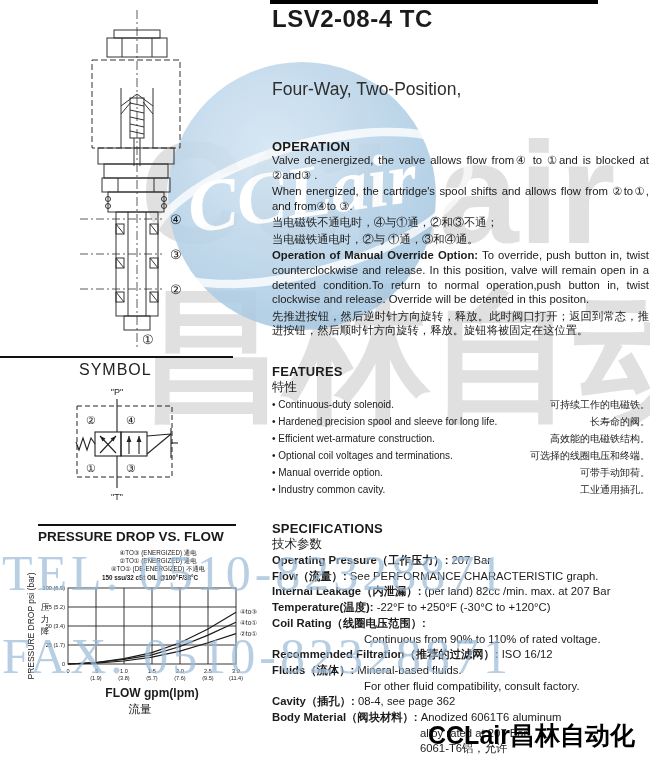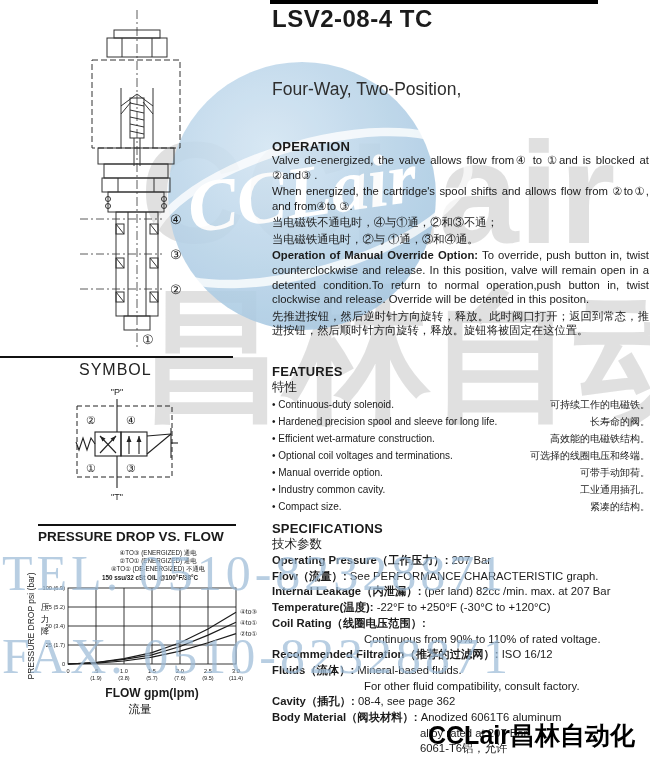--- a/index.html
+++ b/index.html
@@ -248,24 +248,20 @@
         <span class="feat-cn">可选择的线圈电压和终端。</span>
       </div>
     <div class="feat-row">
         <span class="feat-en">• Manual override option.</span>
         <span class="feat-cn">可带手动卸荷。</span>
       </div>
     <div class="feat-row">
         <span class="feat-en">• Industry common cavity.</span>
         <span class="feat-cn">工业通用插孔。</span>
       </div>
-    <div class="feat-row">
-        <span class="feat-en">• Compact size.</span>
-        <span class="feat-cn">紧凑的结构。</span>
-      </div>
   </div>
 
   <div class="abs z1" id="specs">
     <div class="sec-h">SPECIFICATIONS</div>
     <div class="sec-h-cn">技术参数</div>
     <div class="spec-row"><b>Operating Pressure（工作压力）: </b><span>207 Bar</span></div>
     <div class="spec-row"><b>Flow（流量）: </b><span>See PERFORMANCE CHARACTERISTIC graph.</span></div>
     <div class="spec-row"><b>Internal Leakage（内泄漏）: </b><span>(per land) 82cc /min. max. at 207 Bar</span></div>
     <div class="spec-row"><b>Temperature(温度): </b><span>-22°F to +250°F (-30°C to +120°C)</span></div>
     <div class="spec-row"><b>Coil Rating（线圈电压范围）: </b><span></span></div>

